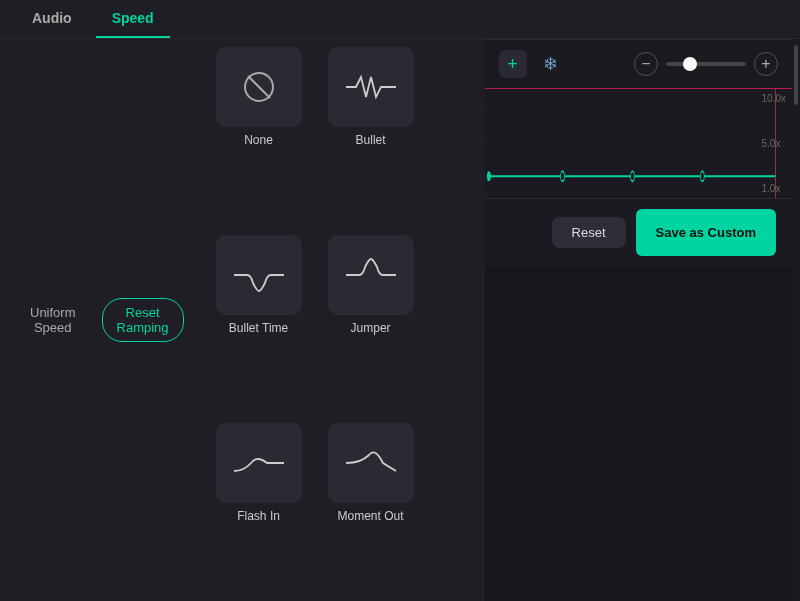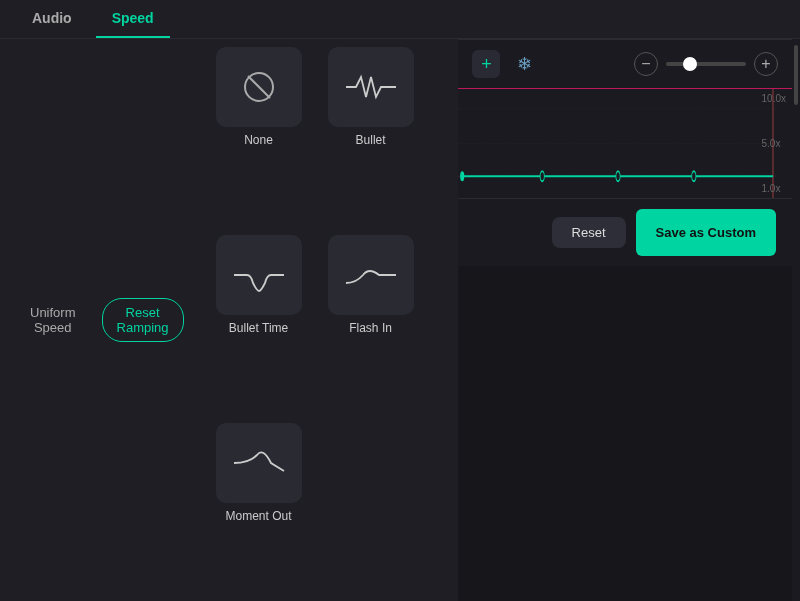--- a/index.html
+++ b/index.html
@@ -314,20 +314,28 @@
 
         <div class="preset-item">
           <div class="preset-icon">
             <svg viewBox="0 0 60 40" fill="none" stroke="#ccc" stroke-width="1.8">
               <path d="M5,20 L18,20 Q22,20 24,28 Q28,36 30,36 Q32,36 36,28 Q38,20 42,20 L55,20" fill="none"></path>
             </svg>
           </div>
           <span class="preset-label">Bullet Time</span>
         </div>
 
+        <div class="preset-item">
+          <div class="preset-icon">
+            <svg viewBox="0 0 60 40" fill="none" stroke="#ccc" stroke-width="1.8">
+              <path d="M5,20 L18,20 Q22,20 24,12 Q28,4 30,4 Q32,4 36,12 Q38,20 42,20 L55,20" fill="none"></path>
+            </svg>
+          </div>
+          <span class="preset-label">Jumper</span>
+        </div>
 
         <div class="preset-item">
           <div class="preset-icon">
             <svg viewBox="0 0 60 40" fill="none" stroke="#ccc" stroke-width="1.8">
               <path d="M5,28 Q15,28 22,20 Q28,12 38,20 L55,20" fill="none"></path>
             </svg>
           </div>
           <span class="preset-label">Flash In</span>
         </div>
 

